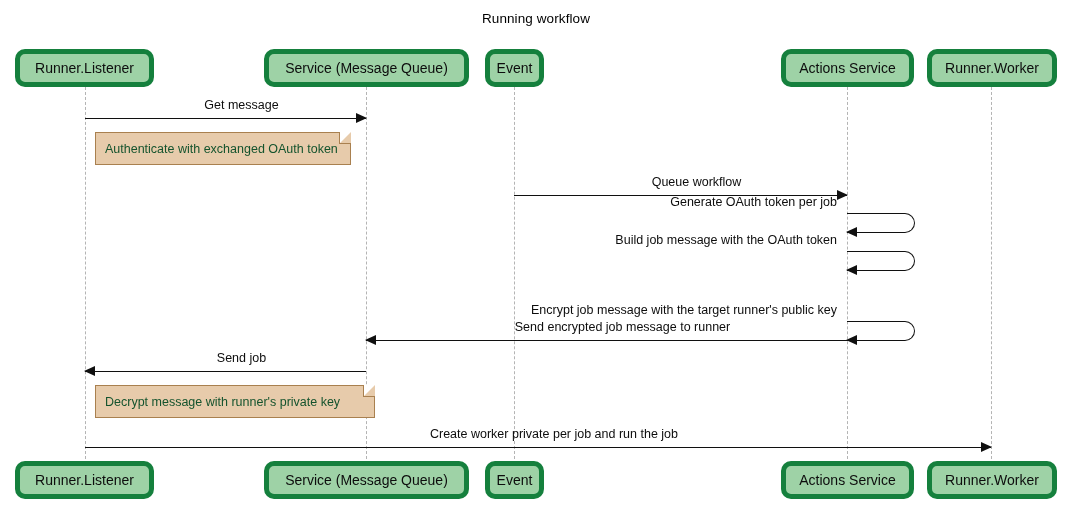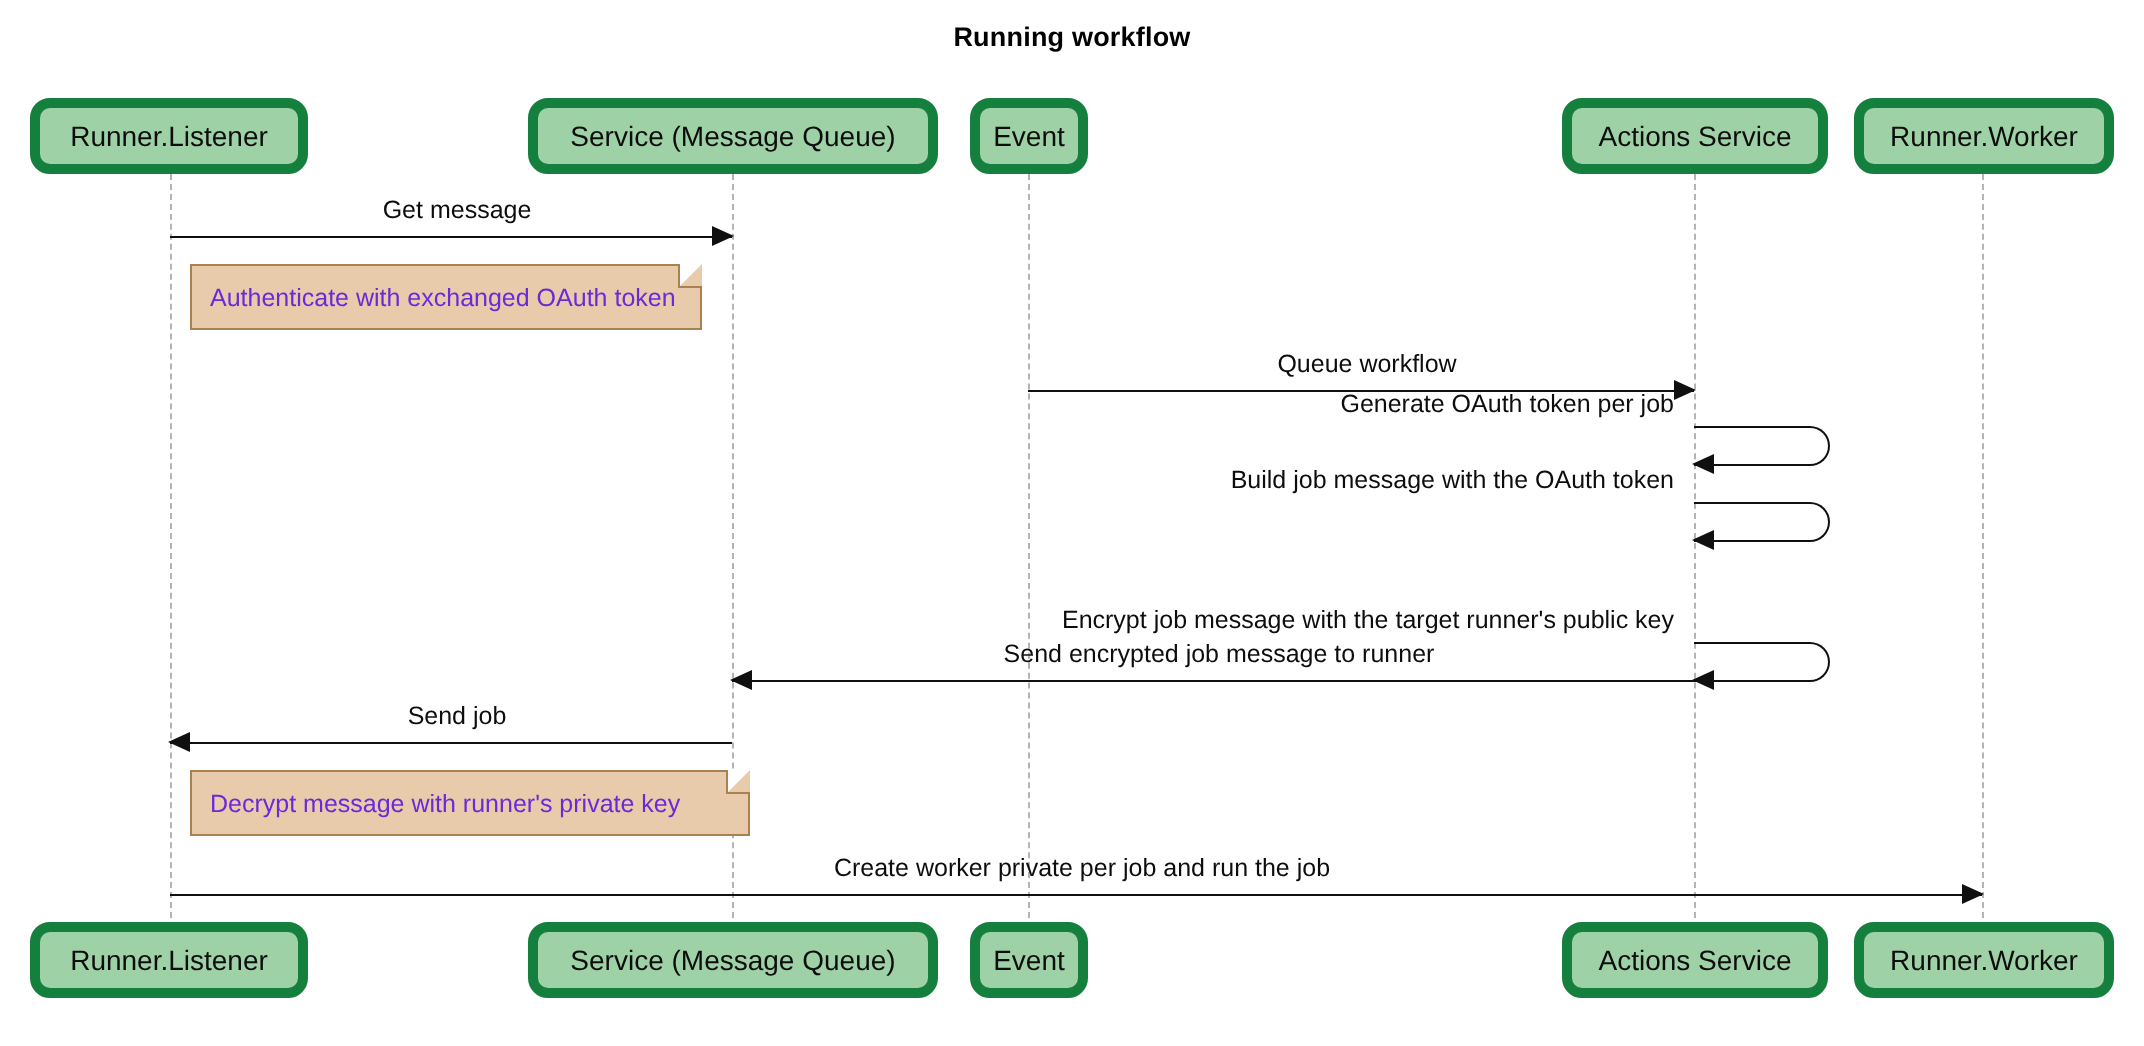--- a/index.html
+++ b/index.html
@@ -21,21 +21,21 @@
     width: 1072px;
     height: 523px;
   }
   .diagram-title {
     position: absolute;
     left: 0;
     top: 11px;
     width: 1072px;
     text-align: center;
     font-size: 13.5px;
-    font-weight: bold;
+    font-weight: normal;
     letter-spacing: 0.1px;
     color: #000;
   }
   
   .participant {
     position: absolute;
     box-sizing: border-box;
     background: #9ed2a6;
     border: 5px solid #15803d;
     border-radius: 10px;
@@ -76,21 +76,21 @@
   .msg.right .head {
     right: -1px;
     border-left: 11px solid #101010;
   }
   .msg.left .head {
     left: -1px;
     border-right: 11px solid #101010;
   }
   .msg .label {
     position: absolute;
-    left: 3px;
+    left: 16px;
     width: 100%;
     top: -20px;
     text-align: center;
     font-size: 12.5px;
     color: #0d0d0d;
     white-space: nowrap;
   }
   
   .selfmsg {
     position: absolute;
@@ -130,21 +130,21 @@
     color: #0d0d0d;
     white-space: nowrap;
   }
   
   .note {
     position: absolute;
     box-sizing: border-box;
     background: #e7cbab;
     border: 1px solid #a9804f;
     font-size: 12.5px;
-    color: #6d28d9;
+    color: #14532d;
     white-space: nowrap;
     display: flex;
     align-items: center;
     padding-left: 9px;
   }
   .note .fold {
     position: absolute;
     top: -1px;
     right: -1px;
     width: 11px;

